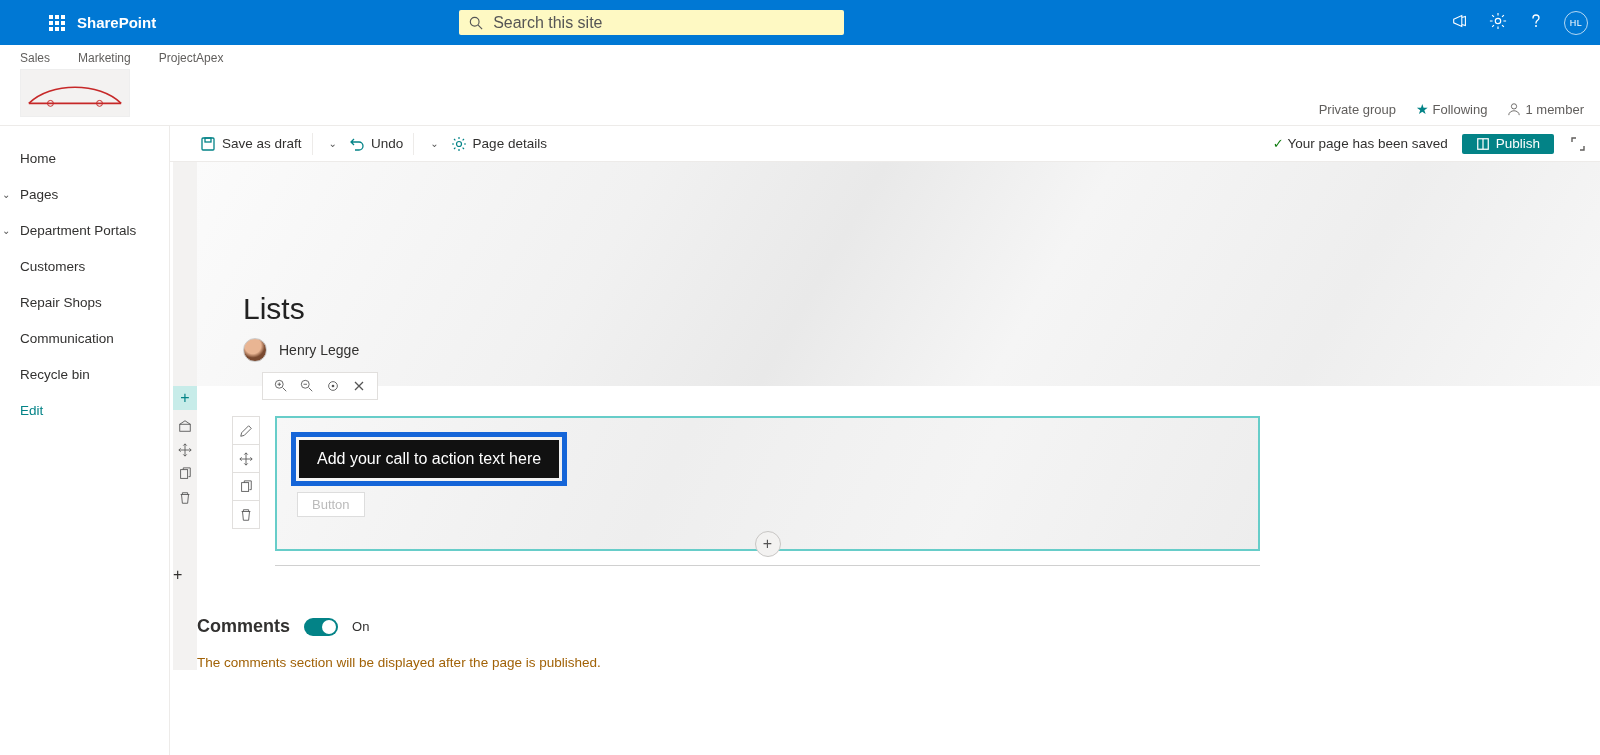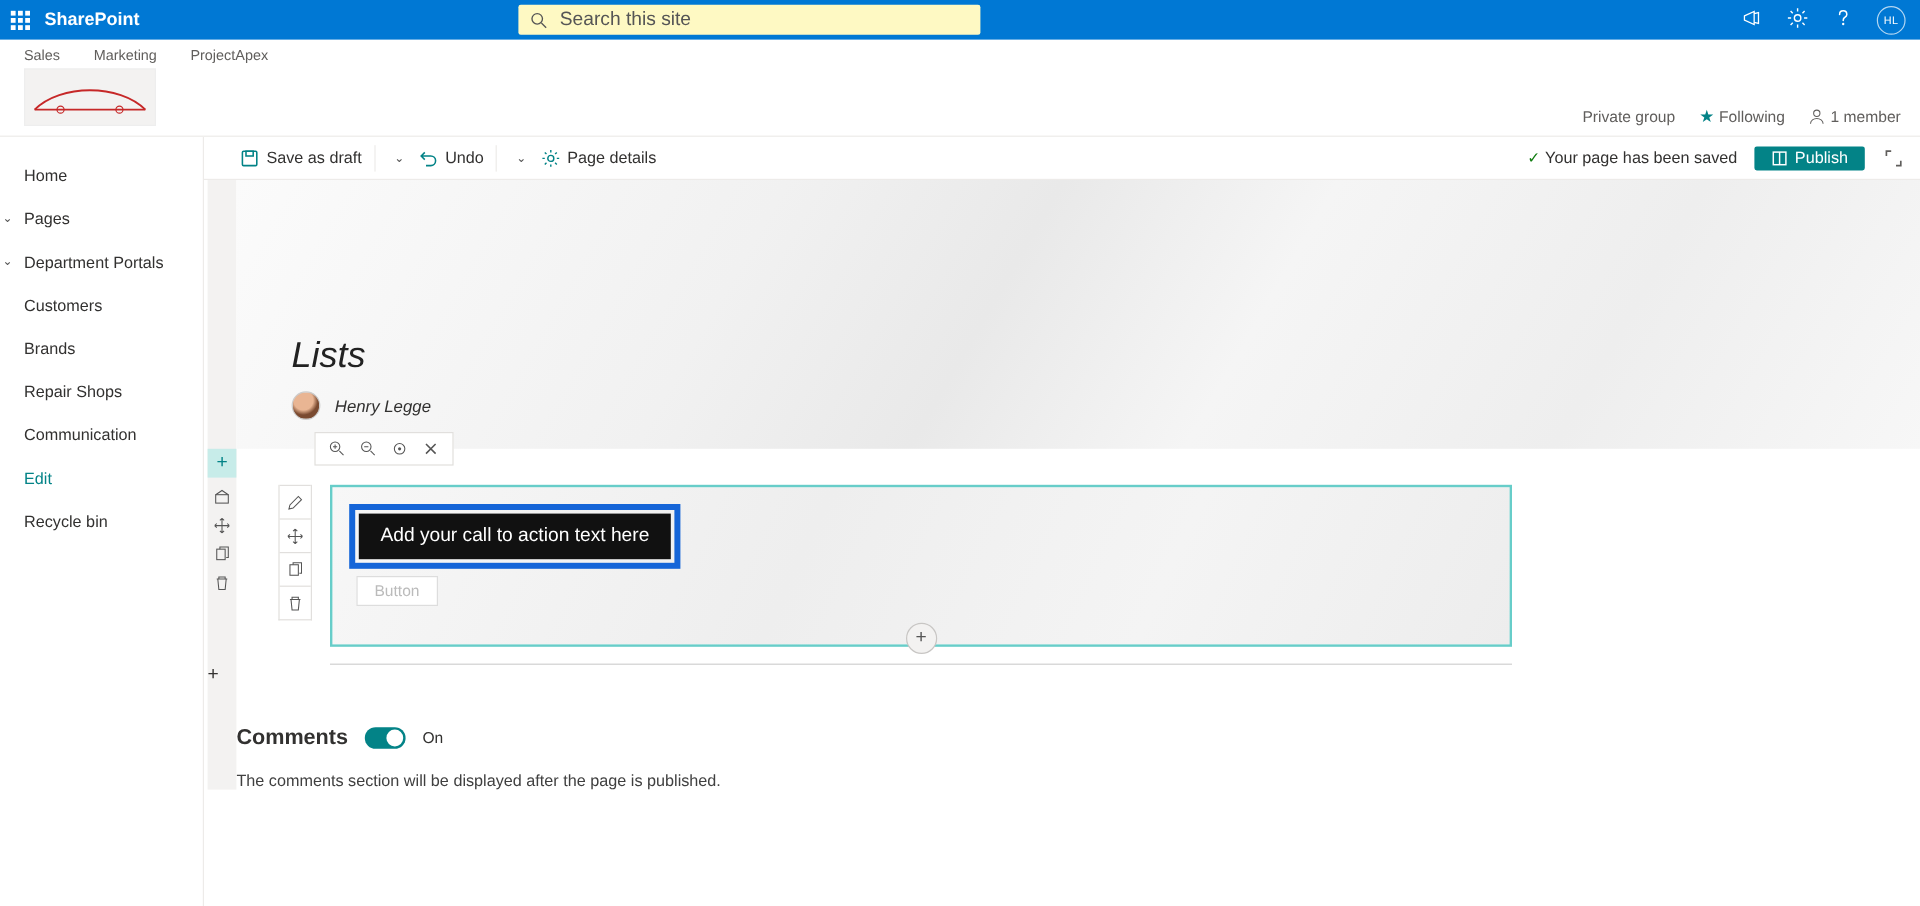--- a/index.html
+++ b/index.html
@@ -1,19 +1,19 @@
 <!DOCTYPE html>
 <html><head>
 <meta charset="utf-8">
 <style>
   * { box-sizing: border-box; margin: 0; padding: 0; font-family: "Segoe UI", Arial, sans-serif; }
   body { background: #fff; color: #323130; overflow: hidden; }
 
   
-  .suite-bar { height: 33px; background: #0078d4; color: #fff; display: flex; align-items: center; }
+  .suite-bar { height: 45px; background: #0078d4; color: #fff; display: flex; align-items: center; padding-left: 40px; }
   .waffle { width: 33px; height: 33px; display:flex; align-items:center; justify-content:center; cursor:pointer; }
   .waffle-grid { display:grid; grid-template-columns: repeat(3,4px); grid-auto-rows:4px; gap:2px; }
   .waffle-grid span { background:#fff; width:4px; height:4px; }
   .brand { font-size:15px; font-weight:600; margin-left:4px; }
   .suite-search { margin-left:auto; margin-right:auto; width:385px; height:25px; background:#fef9c3; border-radius:2px; display:flex; align-items:center; padding:0 10px; color:#555; }
   .suite-search svg { margin-right:10px; }
   .suite-right { margin-left:auto; display:flex; gap:18px; padding-right:12px; }
   .suite-icon { width:20px; height:20px; display:flex; align-items:center; justify-content:center; cursor:pointer; }
   .avatar-circle { width:24px; height:24px; border:1px solid rgba(255,255,255,.7); border-radius:50%; display:flex; align-items:center; justify-content:center; font-size:9px; letter-spacing:.5px; }
 
@@ -48,21 +48,21 @@
 
   
   .canvas-wrap { position:relative; }
   .rail { position:absolute; left:3px; top:0; bottom:0; width:24px; background:#f3f2f1; }
   .rail .add-sec { width:24px; height:24px; background:#c7ece9; color:#038387; display:flex; align-items:center; justify-content:center; font-size:16px; cursor:pointer; }
   .rail-btn { width:24px; height:24px; display:flex; align-items:center; justify-content:center; color:#555; cursor:pointer; }
 
   .hero {
     margin-left:27px; height:224px;
     background: linear-gradient(120deg,#fbfbfb 0%,#f1f1f1 30%,#e9e9e9 45%,#f5f5f5 60%,#eeeeee 80%,#f7f7f7 100%);
-    position:relative; padding:130px 0 0 46px;font-style:italic;
+    position:relative; padding:130px 0 0 46px;
   }
   .hero h1 { font-size:30px; font-weight:500; color:#222; }
   .author { display:flex; align-items:center; gap:12px; margin-top:12px; font-size:14px; color:#323130;}
   .author-avatar { width:24px; height:24px; border-radius:50%; background: radial-gradient(circle at 40% 30%, #e9b593 0 40%, #7a4a30 60%); border:1px solid #ccc; }
 
   .img-tools { position:absolute; left:65px; bottom:-14px; height:28px; background:#fff; border:1px solid #e1dfdd; display:flex; align-items:center; gap:6px; padding:0 8px; z-index:3;}
   .img-tools span { width:20px; height:20px; display:flex; align-items:center; justify-content:center; color:#555; cursor:pointer; font-size:14px;}
 
   .section { margin-left:27px; position:relative; padding:30px 20px 10px 40px; }
 
@@ -77,21 +77,21 @@
   .cta-inner { background:#111; color:#fff; padding:10px 18px; font-size:16px; }
   .cta-btn { margin-left:14px; background:#fff; border:1px solid #ddd; color:#bbb; padding:4px 14px; font-size:13px; display:inline-block;}
 
   .add-wp { width:26px; height:26px; border:1px solid #c8c6c4; border-radius:50%; background:#f3f2f1; color:#555; display:flex; align-items:center; justify-content:center; font-size:16px; position:absolute; left:50%; transform:translateX(-50%); bottom:-8px; cursor:pointer;}
   .dash-line { border:none; border-top:1px solid #d0d0d0; margin-left:38px; width:985px;}
 
   .comments-row { margin:40px 0 0 27px; display:flex; align-items:center; gap:14px; }
   .comments-row h3 { font-size:18px; font-weight:600; }
   .toggle { width:34px; height:18px; background:#038387; border-radius:10px; position:relative; cursor:pointer;}
   .toggle::after{ content:""; position:absolute; right:2px; top:2px; width:14px; height:14px; background:#fff; border-radius:50%;}
-  .comments-note { margin:18px 0 0 27px; font-size:13.5px; color:#404040; }
+  .comments-note { margin:18px 0 0 27px; font-size:13.5px; color:#a16207; }
 
   svg { display:block; }
   .sec-rail-group{ position:absolute; left:3px; }
 </style>
 </head>
 <body>
 
 <div class="suite-bar">
   <div class="waffle">
     <div class="waffle-grid">
@@ -176,33 +176,30 @@
         <span>Pages</span>
       </div>
     <div class="ln-item">
         <span class="ln-caret">⌄</span>
         <span>Department Portals</span>
       </div>
     <div class="ln-item">
         <span>Customers</span>
       </div>
     <div class="ln-item">
-        <span>Brands</span>
-      </div>
-    <div class="ln-item">
         <span>Repair Shops</span>
       </div>
     <div class="ln-item">
         <span>Communication</span>
+      </div>
+    <div class="ln-item">
+        <span>Recycle bin</span>
       </div>
     <div class="ln-item edit">
         <span>Edit</span>
-      </div>
-    <div class="ln-item">
-        <span>Recycle bin</span>
       </div>
   </div>
 
   <div class="content">
 
     <div class="cmd-bar">
       <div class="cmd">
         <svg width="16" height="16" viewBox="0 0 16 16">
             <rect x="2" y="2" width="12" height="12" rx="1" fill="none" stroke="#038387" stroke-width="1.3"></rect>
             <rect x="5" y="2" width="6" height="4" fill="none" stroke="#038387" stroke-width="1.3"></rect>

